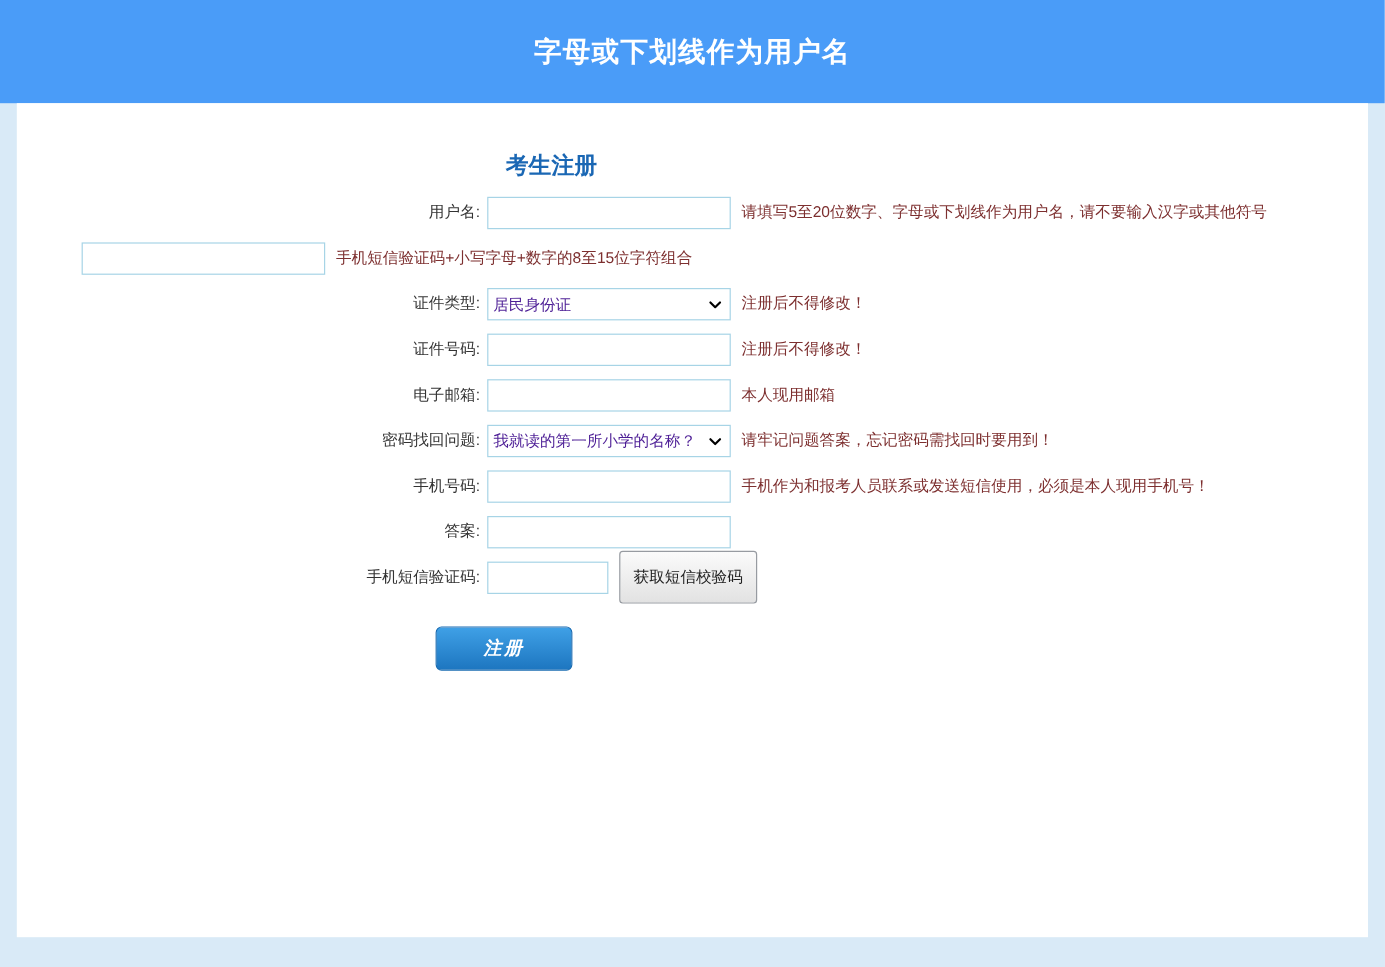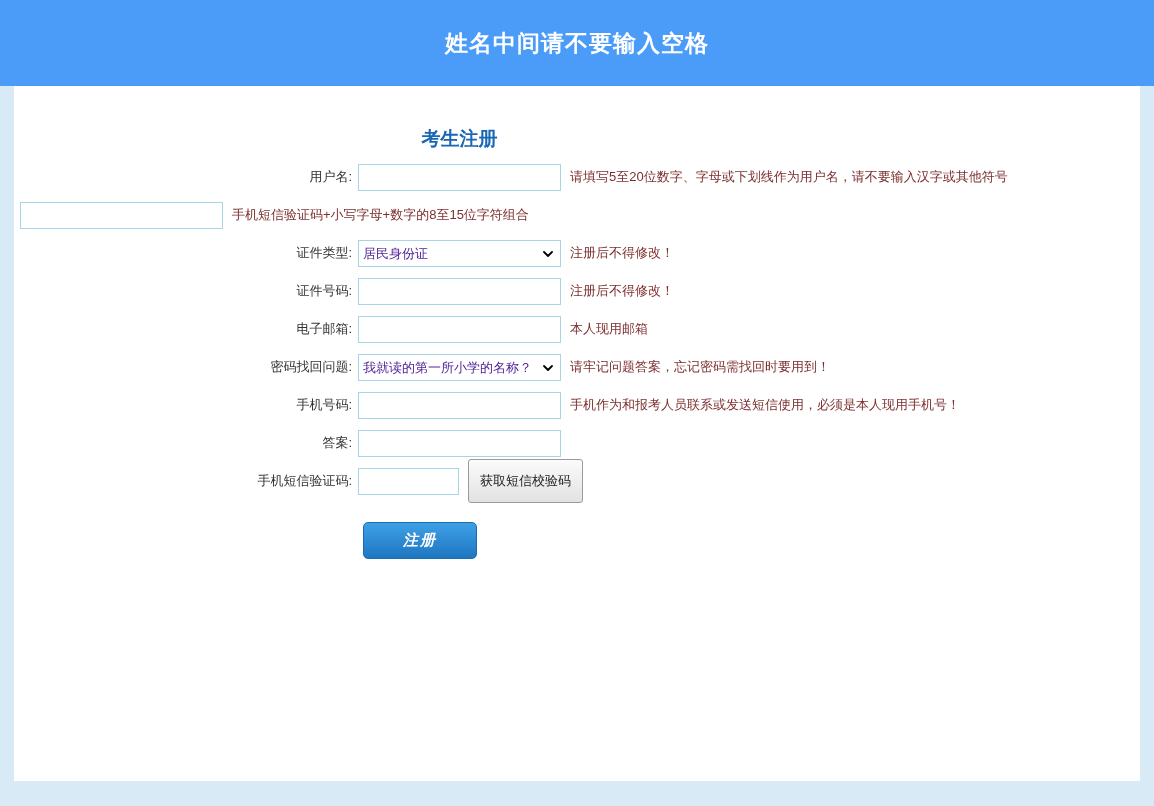--- a/index.html
+++ b/index.html
@@ -24,21 +24,21 @@
     background: #ffffff;
     height: 695px;
     padding-top: 42px;
   }
   .form-title {
     margin-left: 344px; width: 203px;
     text-align: center;
     color: #1a67b4; font-size: 19px; font-weight: bold;
     height: 21px; line-height: 21px;
   }
-  .form-rows { margin-top: 9px; }
+  .form-rows { margin-top: 9px; padding-left: 48px; }
   .row {
     height: 38px;
     display: flex; align-items: center;
   }
   .lbl {
     width: 338px; text-align: right;
     font-size: 13px; color: #333333;
     flex: 0 0 338px;
   }
   .field { margin-left: 6px; display: flex; align-items: center; }
@@ -81,21 +81,21 @@
     background: linear-gradient(#3fa0e6, #1d76c0);
     border: 1px solid #1b6db3; border-radius: 5px;
     color: #ffffff; font-size: 15px; font-weight: bold;
     letter-spacing: 2px; cursor: pointer; font-style: italic;
   }
 </style>
 </head>
 <body>
 
 <div class="header">
-  <div class="header-title">姓名中间请不要输入空格</div>
+  <div class="header-title">字母或下划线作为用户名</div>
 </div>
 
 <div class="panel">
   <div class="form-title">考生注册</div>
 
   <div class="form-rows">
 
     <div class="row">
       <label class="lbl">用户名:</label>
       <span class="field">

